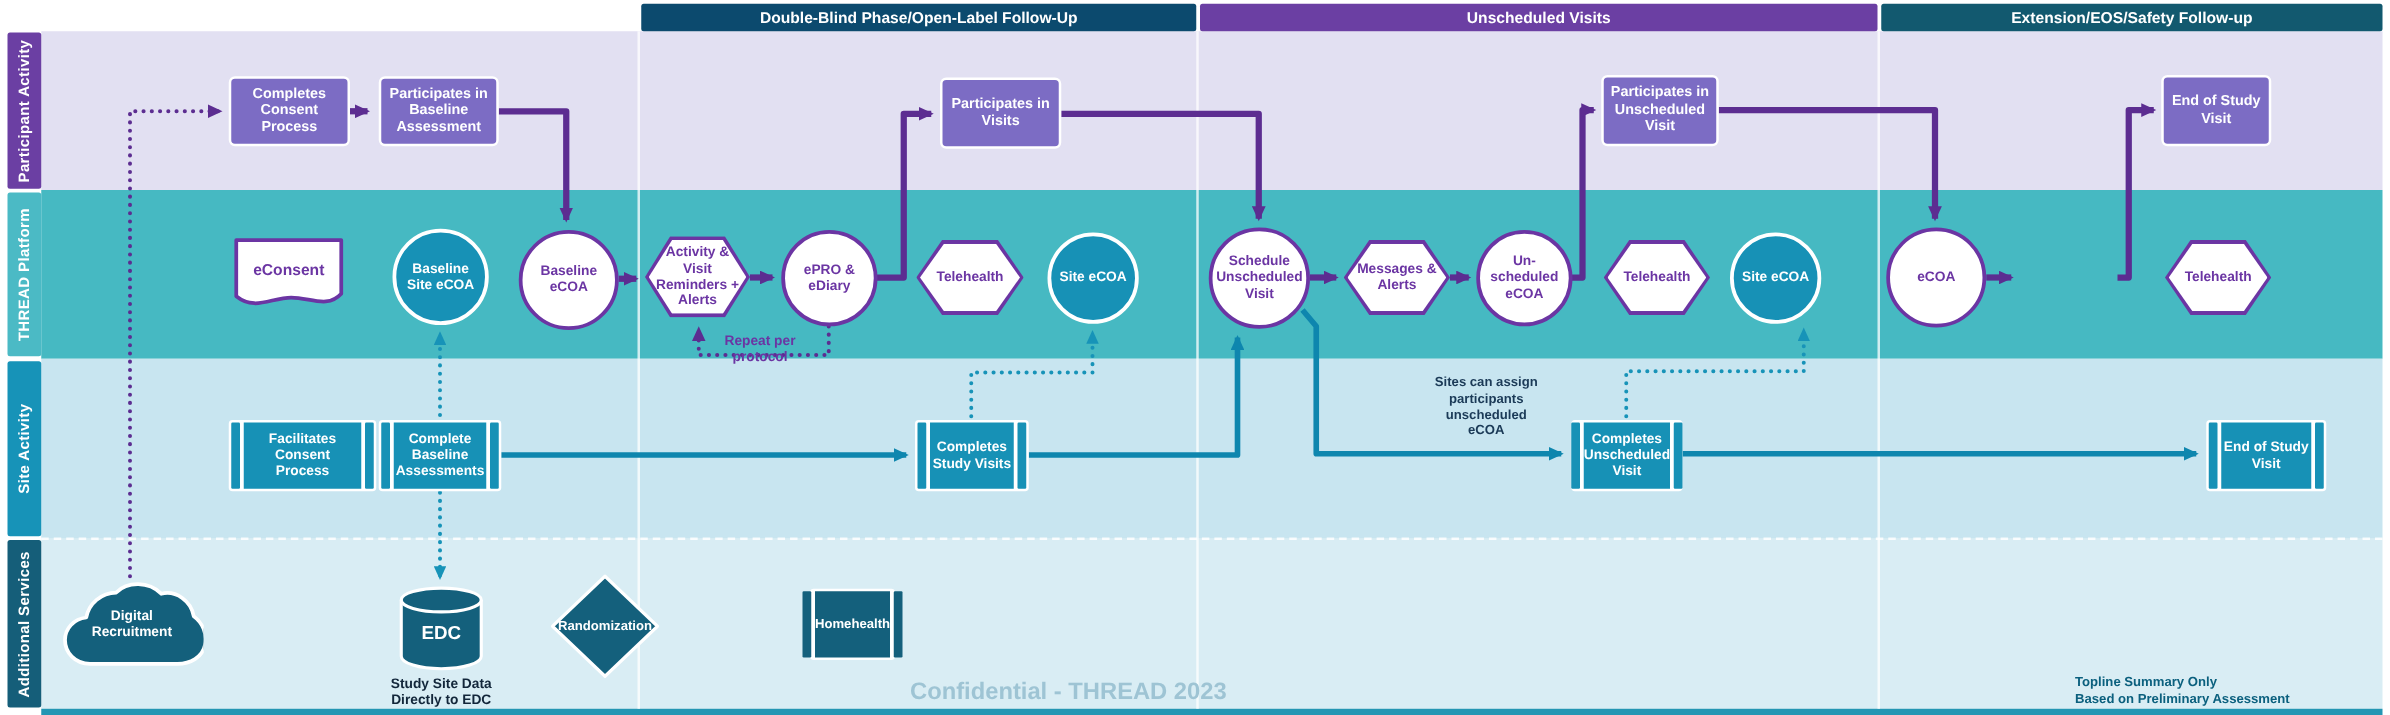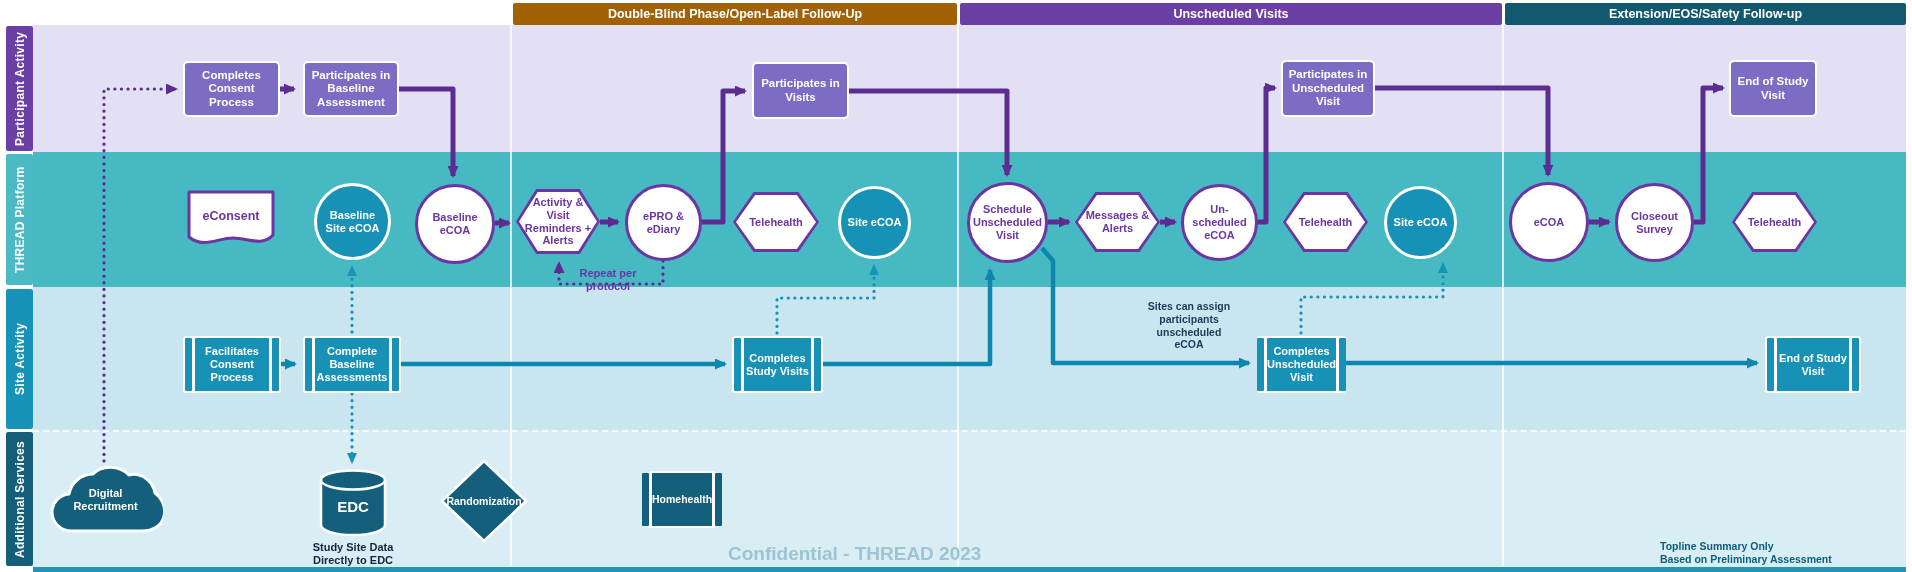--- a/index.html
+++ b/index.html
@@ -55,21 +55,21 @@
   <div class="lane-bg" style="top:152px;height:135px;background:#46B9C2;"></div>
   <div class="lane-bg" style="top:287px;height:144px;background:#C8E5F0;"></div>
   <div class="lane-bg" style="top:431px;height:136px;background:#D9EDF4;"></div>
   <div id="footer-strip"></div>
 
   <div class="vdiv" style="left:510px;"></div>
   <div class="vdiv" style="left:957px;"></div>
   <div class="vdiv" style="left:1502px;"></div>
   <div class="hdiv" style="top:430px;"></div>
 
-  <div class="phase" style="left:513px;width:444px;background:#a16207;">Double-Blind Phase/Open-Label Follow-Up</div>
+  <div class="phase" style="left:513px;width:444px;background:#0c4a6e;">Double-Blind Phase/Open-Label Follow-Up</div>
   <div class="phase" style="left:960px;width:542px;background:#6B3FA3;">Unscheduled Visits</div>
   <div class="phase" style="left:1505px;width:401px;background:#12596F;">Extension/EOS/Safety Follow-up</div>
 
   <div class="lane-tab" style="top:26px;height:125px;background:#6B3FA3;">Participant Activity</div>
   <div class="lane-tab" style="top:154px;height:131px;background:#4BBAC5;">THREAD Platform</div>
   <div class="lane-tab" style="top:289px;height:140px;background:#1793B8;">Site Activity</div>
   <div class="lane-tab" style="top:432px;height:134px;background:#155E79;">Additional Services</div>
 
   <svg id="wires" width="1912" height="572">
     <defs>
@@ -164,29 +164,27 @@
   <div class="node wcircle" style="left:1181px;top:184px;width:77px;height:77px;">Un-
 scheduled
 eCOA</div>
   <div class="node hex" style="left:1283px;top:192px;width:85px;height:60px;">
     <div class="hx-outer"></div>
     <div class="hx-inner"></div>
     <span class="lbl">Telehealth</span>
   </div>
   <div class="node tcircle" style="left:1384px;top:186px;width:73px;height:73px;">Site eCOA</div>
   <div class="node wcircle" style="left:1509px;top:182px;width:80px;height:80px;">eCOA</div>
-  <div class="node wcircle" style="left:1615px;top:183px;width:79px;height:79px;">Closeout
-Survey</div>
   <div class="node hex" style="left:1732px;top:192px;width:85px;height:60px;">
     <div class="hx-outer"></div>
     <div class="hx-inner"></div>
     <span class="lbl">Telehealth</span>
   </div>
 
-  <div class="node sbox" style="left:183px;top:336px;width:98px;height:57px;">
+  <div class="node sbox" style="left:183px;top:336px;width:118px;height:57px;">
     <div class="bar"></div>
     <div class="bx">Facilitates
 Consent
 Process</div>
     <div class="bar"></div>
   </div>
   <div class="node sbox" style="left:303px;top:336px;width:98px;height:57px;">
     <div class="bar"></div>
     <div class="bx">Complete
 Baseline

